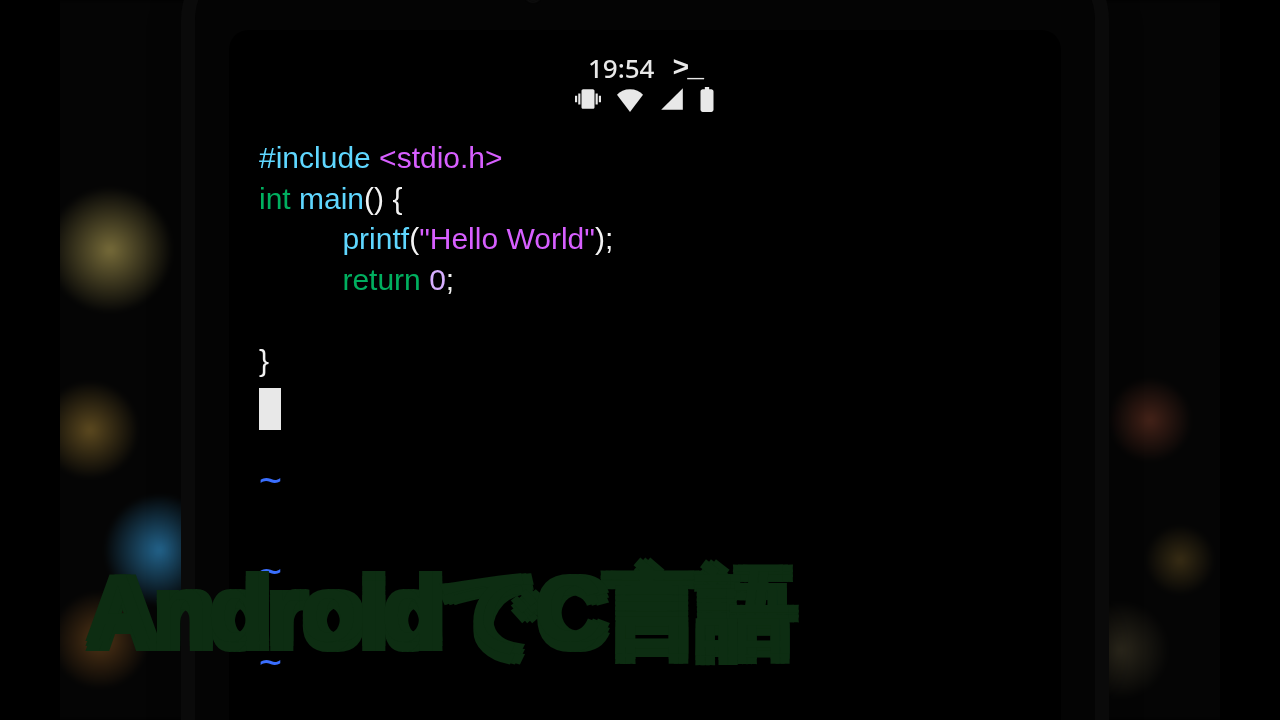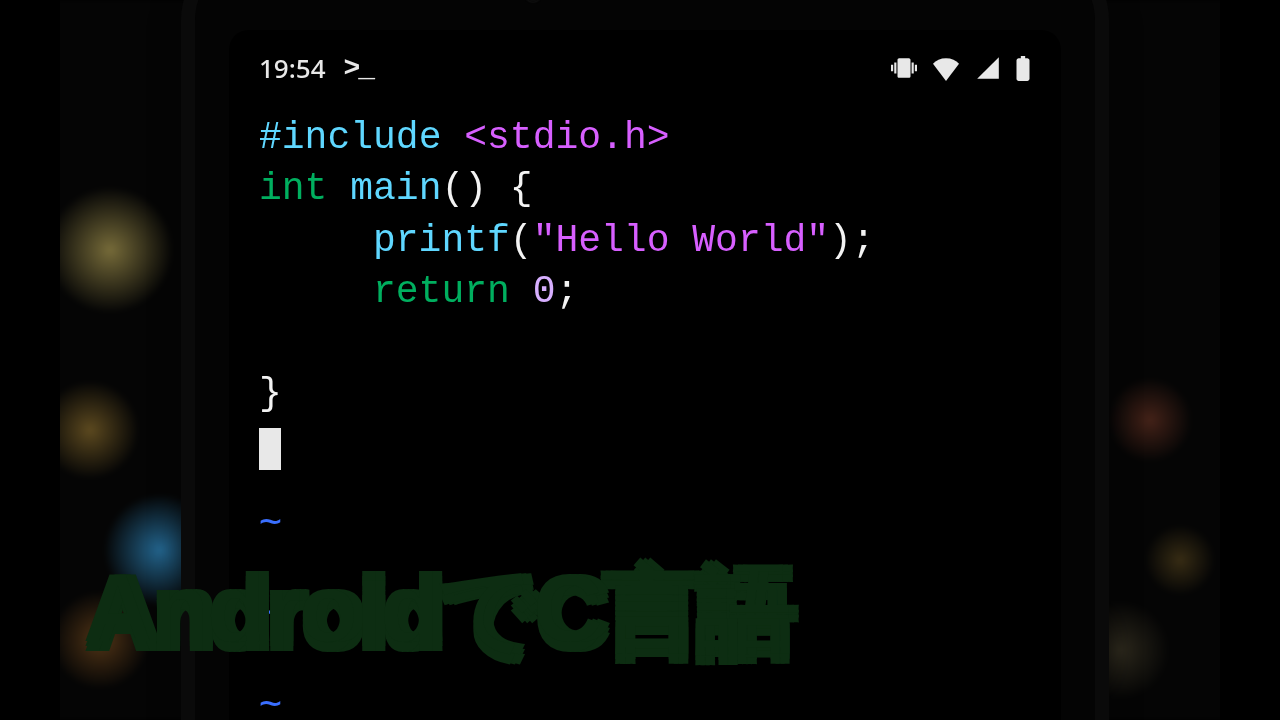--- a/index.html
+++ b/index.html
@@ -65,30 +65,31 @@
 
   .status-bar {
     display: flex;
     justify-content: space-between;
     align-items: center;
     padding: 20px 30px 8px 30px;
     color: #e8e8e8;
     font-family: system-ui, sans-serif;
     font-size: 26px;
     font-weight: 500;
+    flex-direction: column;
   }
   .status-left { display: flex; align-items: center; gap: 18px; }
   .status-right { display: flex; align-items: center; gap: 14px; }
   .prompt-icon { font-family: 'Courier New', monospace; font-weight: bold; font-size: 28px; letter-spacing: -2px; }
   .status-right svg { fill: #e8e8e8; }
 
   .code-area {
     padding: 18px 30px 0 30px;
-    font-family: Liberation Mono, monospace;
-    font-size: 38px;
+    font-family: Liberation Sans, sans-serif;
+    font-size: 30px;
     line-height: 1.35;
     color: #f3f3f3;
     white-space: pre;
   }
   .c-pre   { color: #5fd7ff; }      
   .c-head  { color: #d75fff; }      
   .c-kw    { color: #00af5f; }      
   .c-fn    { color: #5fd7ff; }      
   .c-str   { color: #d75fff; }      
   .c-num   { color: #d7afff; }      

